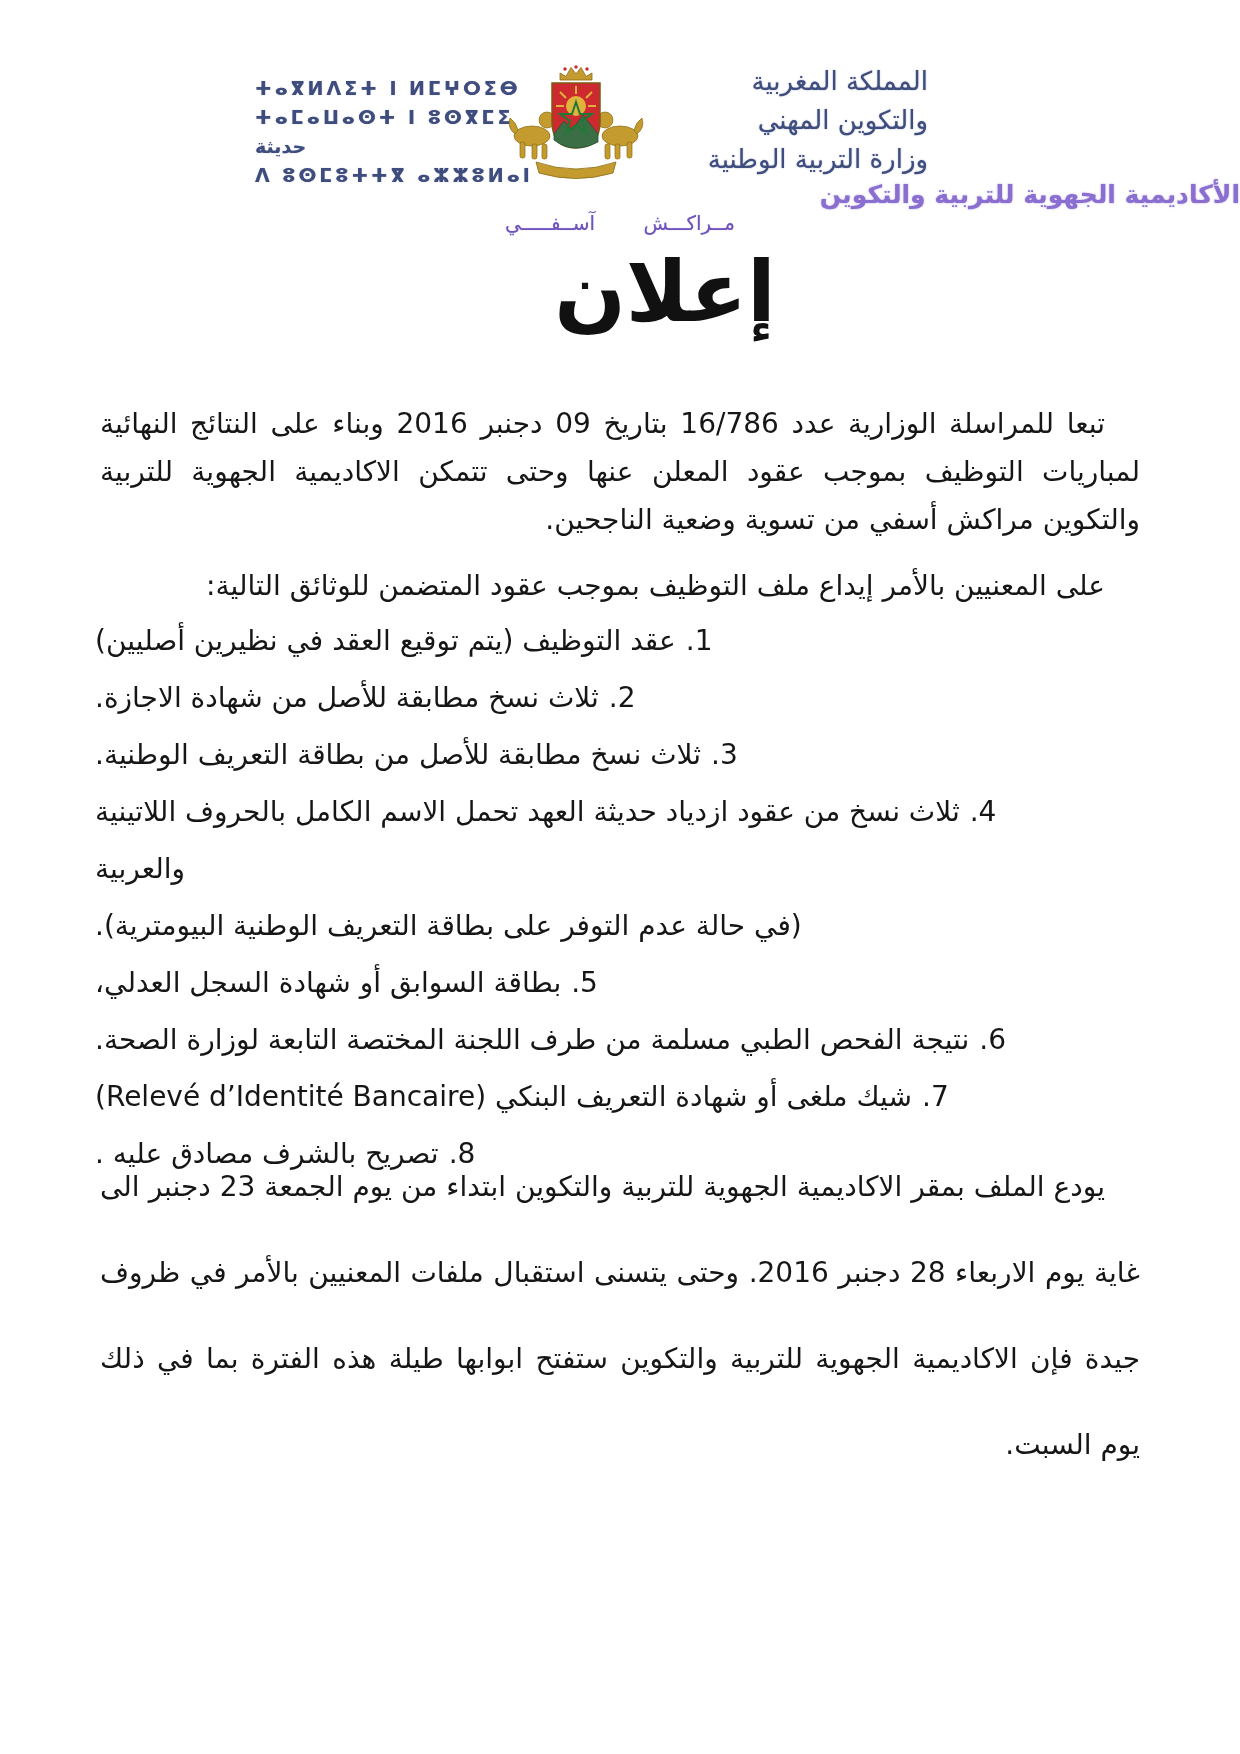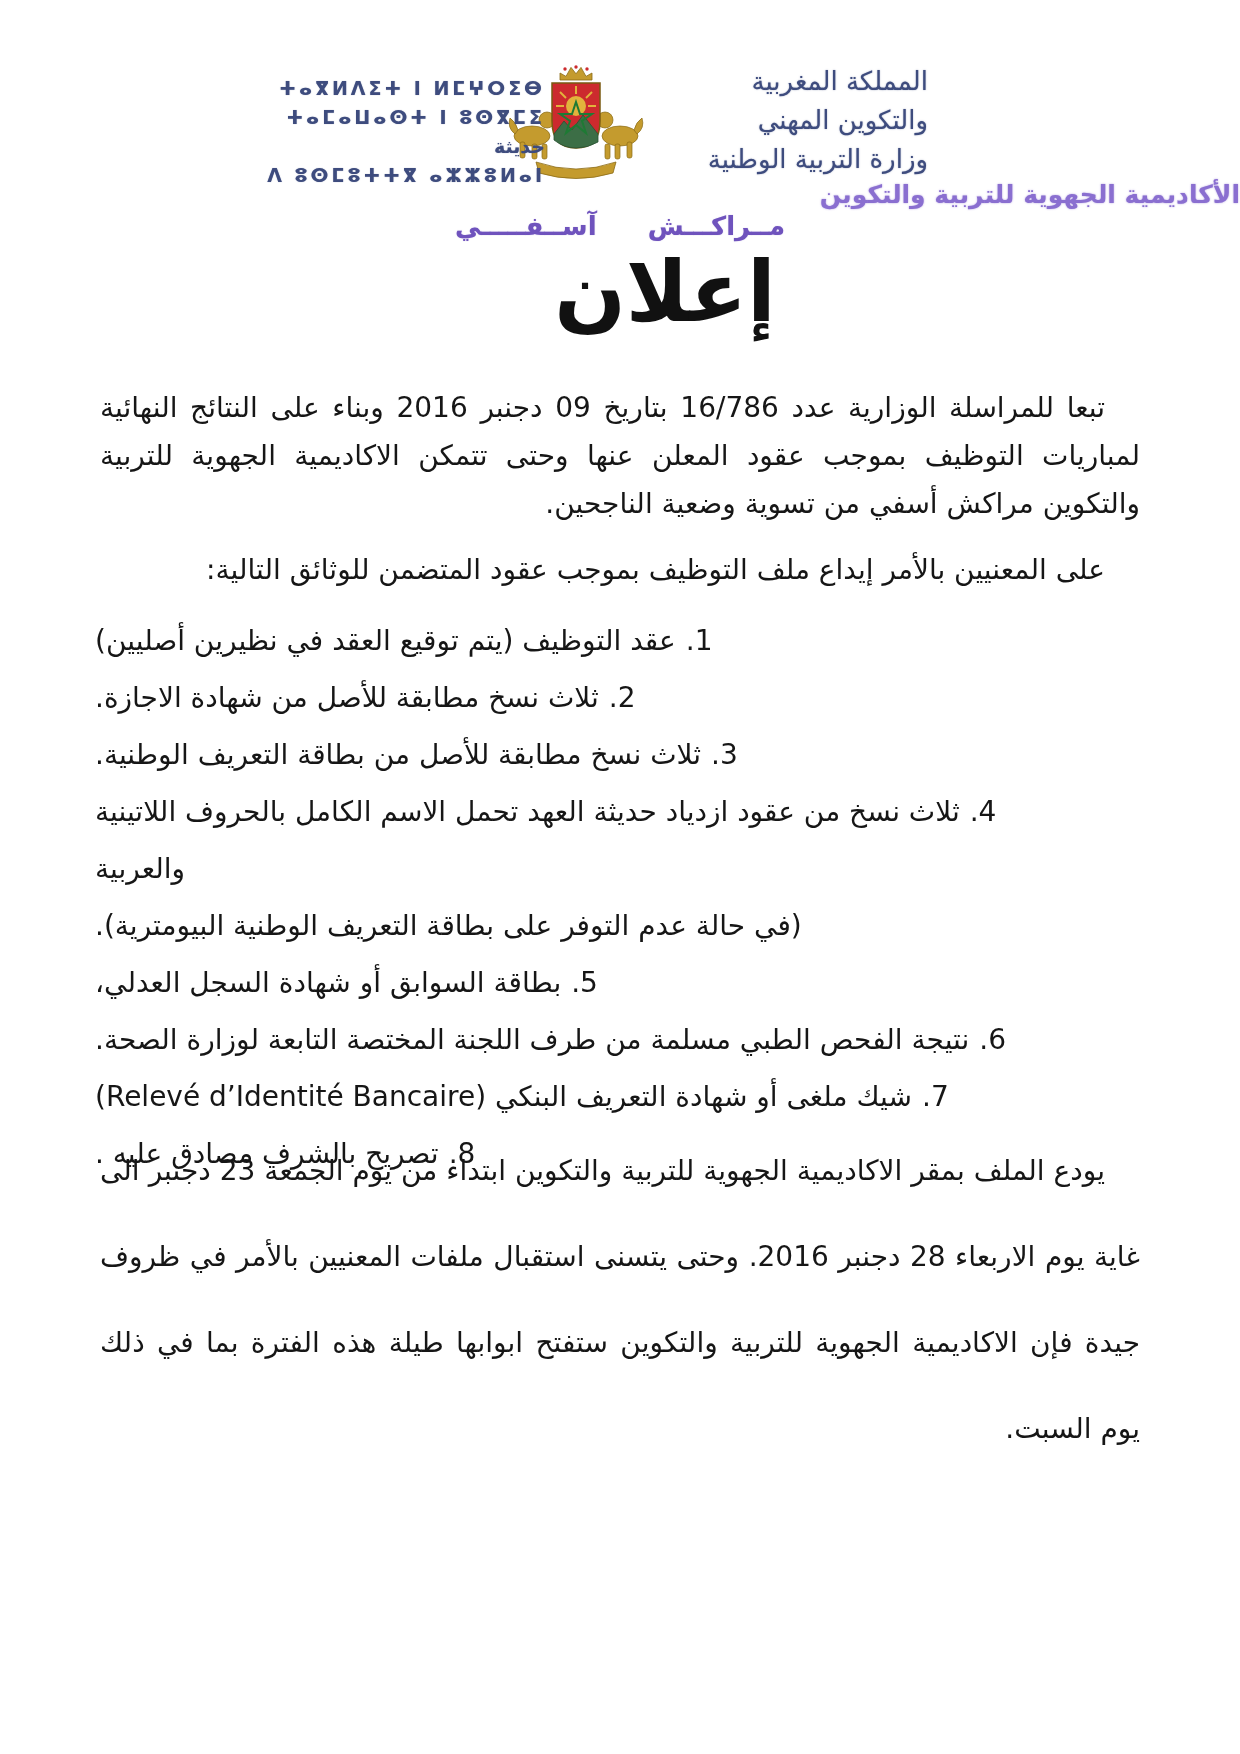--- a/index.html
+++ b/index.html
@@ -15,47 +15,47 @@
   }
   
   .ministry-ar{
     position:absolute; top:62px; right:312px; width:300px;
     text-align:right; font-size:26px; font-weight:normal; line-height:39px;
     color:#3e4c7e; text-shadow:0 0 1.5px rgba(62,76,126,.55);
   }
   .emblem{position:absolute; top:62px; left:502px; width:148px; height:120px;}
   .tifinagh{
     position:absolute; top:74px; left:255px; width:290px;
-    direction:ltr; text-align:right; font-size:19px; font-weight:bold;
+    direction:ltr; text-align:left; font-size:19px; font-weight:bold;
     line-height:29px; letter-spacing:3px; color:#3e4c7e;
     text-shadow:0 0 1px rgba(62,76,126,.5);
   }
   .academy-line{
     position:absolute; top:180px; left:0; width:100%;
     font-size:25px; font-weight:bold; color:#8a6fd0;
     text-shadow:0 0 2px rgba(138,111,208,.65);
   }
   .city-line{
     position:absolute; top:211px; left:0; width:100%;
-    text-align:center; font-size:26px; font-weight:bold; color:#6f53bd;
+    text-align:center; font-size:20px; font-weight:normal; color:#6f53bd;
     word-spacing:42px;
     text-shadow:0 0 1px rgba(111,83,189,.5);
   }
   
   .announcement-title{
     position:absolute; top:240px; left:0; width:100%;
     text-align:center; font-size:84px; font-weight:bold; color:#111;
     line-height:1.25;
     padding-left:45px;
   }
   
   .body-par{
     position:absolute; right:100px; left:100px;
     font-size:28px; color:#161616;
-    text-align:justify; text-align-last:right; text-indent:35px;
+    text-align:justify; text-align-last:right; text-indent:35px;margin-top:16px;
   }
   .intro-par{top:384px; line-height:48px;}
   .list-intro{top:546px; line-height:48px;}
   .doc-list{
     position:absolute; top:612px; right:180px; left:95px;
     font-size:28px; line-height:57px; text-align:left;
   }
   .doc-list-item{direction:rtl;}
   .doc-num{margin-left:10px;}
   .doc-item-note{display:block; margin-right:66px;}

